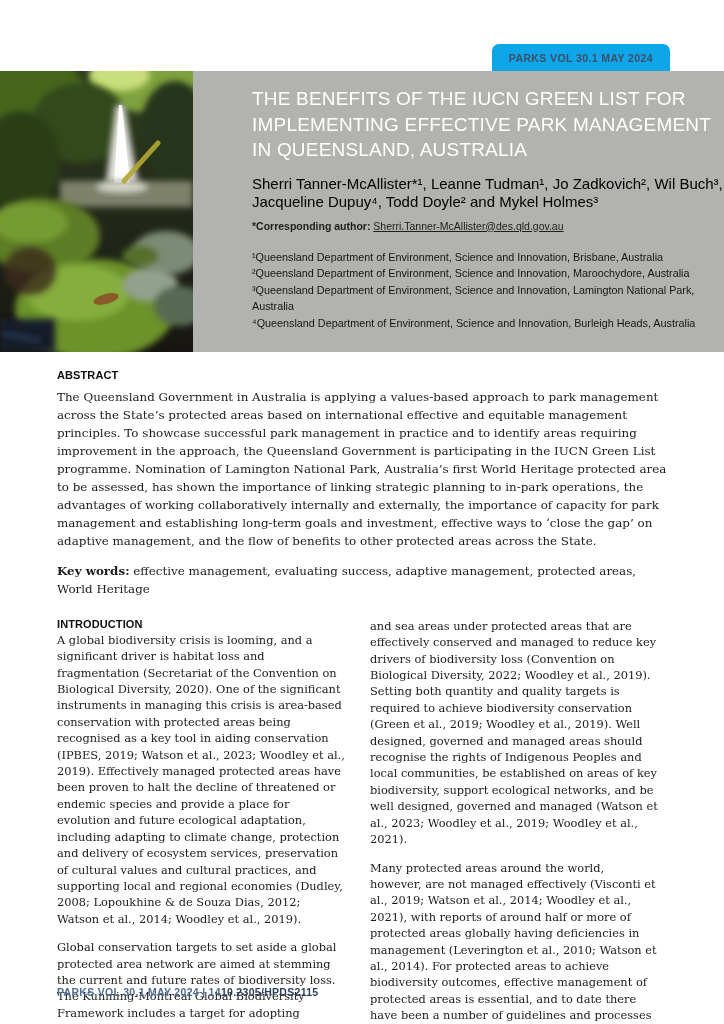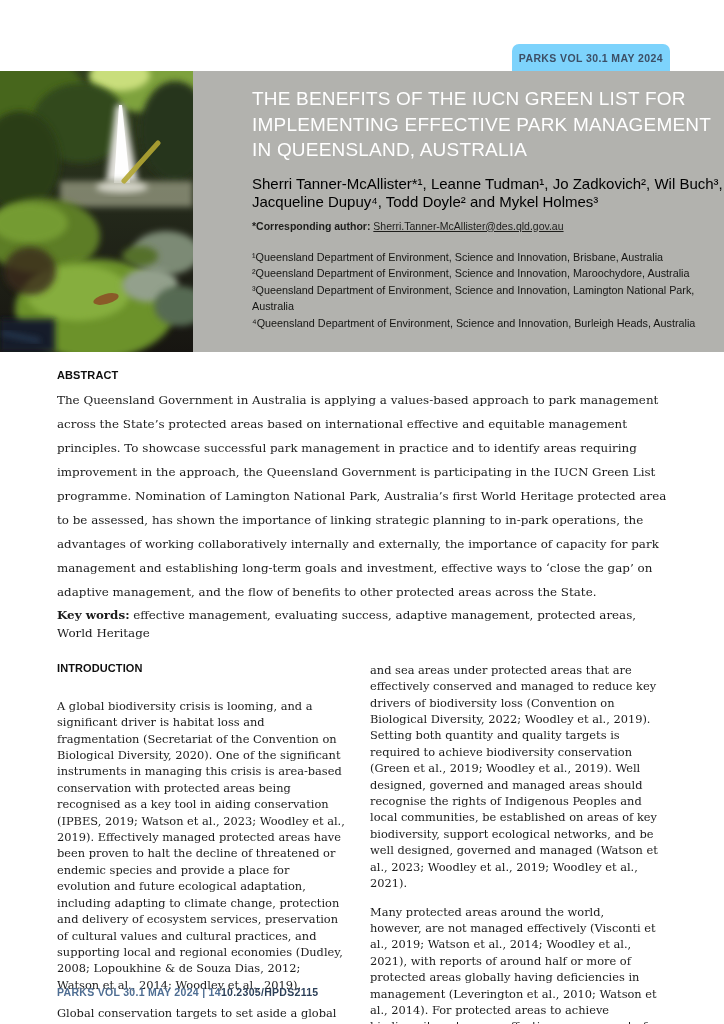--- a/index.html
+++ b/index.html
@@ -1,49 +1,49 @@
 <!DOCTYPE html>
 <html><head>
 <meta charset="utf-8">
 <style>
   html,body{margin:0;padding:0;background:#ffffff;}
   .page{position:relative;width:724px;height:1024px;background:#ffffff;overflow:hidden;
         font-family:"Liberation Sans",sans-serif;color:#1a1a1a;}
 
   
-  .badge{position:absolute;top:44px;right:54px;height:27px;background:#7dd3fc;
-         border-radius:7px 7px 0 0;display:flex;align-items:center;padding:0 7px;
+  .badge{position:absolute;top:44px;right:54px;height:27px;background:#0ea5e9;
+         border-radius:7px 7px 0 0;display:flex;align-items:center;padding:0 17px;
          font-size:10.5px;font-weight:bold;letter-spacing:.4px;color:#3c4f66;}
 
   
   .header{position:absolute;top:71px;left:0;width:724px;height:281px;background:#b2b2ae;display:flex;gap:40px;}
   .photo{width:193px;height:281px;flex:none;overflow:hidden;}
   .photo svg{display:block;}
   .header-content{padding:15px 12px 0 19px;flex:1;min-width:0;}
   .title{color:#ffffff;font-size:19px;line-height:25.5px;font-weight:400;letter-spacing:.2px;max-width:466px;}
   .authors{margin-top:12px;font-size:15px;line-height:18px;color:#000000;}
   .authors div{white-space:nowrap;}
   .corresponding{margin-top:9px;font-size:10.5px;color:#1d1d1b;}
   .corresponding .label{font-weight:bold;}
   .corresponding a{color:#1d1d1b;text-decoration:underline;cursor:pointer;}
   .affiliations{margin-top:17px;font-size:10.8px;line-height:16.6px;color:#151513;max-width:478px;}
 
   
   .main{position:absolute;left:57px;top:369px;width:610px;}
   .section-heading{font-size:11px;font-weight:bold;color:#0f0f0f;letter-spacing:.1px;
                    font-family:"Liberation Sans",sans-serif;margin:0 0 7px 0;}
   .serif{font-family:"DejaVu Serif","Liberation Serif",serif;color:#1b1b1b;}
-  .abstract-text{font-size:11.9px;line-height:24px;}
-  .keywords{margin-top:3px;font-size:11.9px;line-height:17.9px;}
+  .abstract-text{font-size:11.9px;line-height:18px;}
+  .keywords{margin-top:13px;font-size:11.9px;line-height:17.9px;}
   .keywords .kw-label{font-weight:bold;}
 
   .intro{margin-top:19px;display:flex;gap:17px;}
   .col{width:296px;min-width:0;}
   .col p{margin:0 8px 12px 0;font-size:11.4px;line-height:16.4px;}
-  .col .section-heading{margin-bottom:24px;}
+  .col .section-heading{margin-bottom:2px;}
 
   
   .footer{position:absolute;top:986px;left:57px;width:610px;display:flex;
           font-size:10.5px;font-weight:bold;letter-spacing:.3px;}
   .footer .left{color:#4e6d92;}
   .footer .right{color:#2b3f58;}
 </style>
 </head>
 <body>
 

